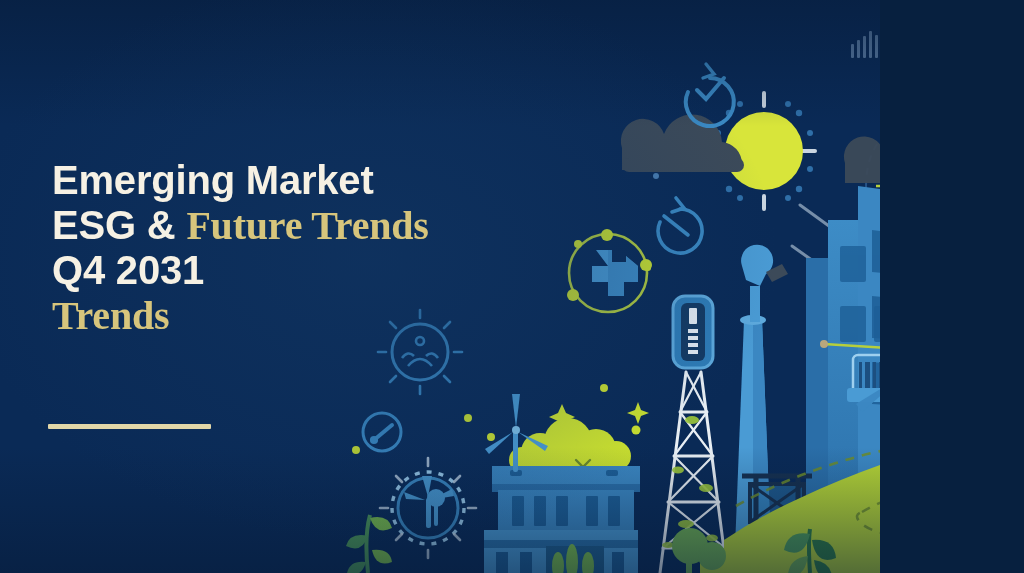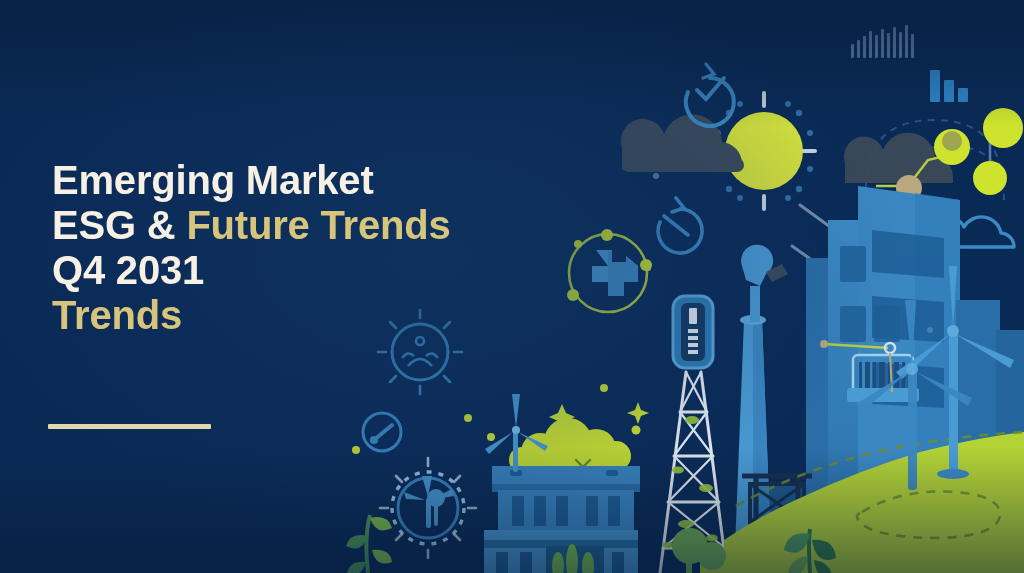--- a/index.html
+++ b/index.html
@@ -1,37 +1,37 @@
 <!DOCTYPE html>
 <html><head>
 <meta charset="utf-8">
 <style>
   html,body{margin:0;padding:0;background:#07203f;}
   body{font-family:"Liberation Sans", sans-serif;}
   #slide{
-    position:relative;width:1024px;height:573px;overflow:hidden;
+    position:relative;width:880px;height:573px;overflow:hidden;
     background:#0a2a56;
   }
   #bg-vignette{
     position:absolute;inset:0;
     background:radial-gradient(ellipse 75% 80% at 42% 45%, rgba(18,55,100,.55) 0%, rgba(10,42,86,0) 62%),
                linear-gradient(180deg, rgba(6,26,55,.55) 0%, rgba(10,42,86,0) 22%, rgba(10,42,86,0) 78%, rgba(6,26,55,.55) 100%);
     pointer-events:none;
   }
   .art{position:absolute;inset:0;}
   
   #title-block{
     position:absolute;left:52px;top:158px;width:520px;z-index:40;
   }
   .tline{
     font-size:40px;line-height:45px;font-weight:700;letter-spacing:-.2px;
     white-space:nowrap;margin:0;
   }
   .w{color:#f6f1e4;}
-  .g{color:#d7c57c;}
+  .g{color:#d7c57c;font-family:Liberation Serif, serif;}
   #divider{
     position:absolute;left:48px;top:424px;width:163px;height:5px;
     background:#e2d7a8;border-radius:1px;z-index:40;
   }
   svg{display:block;}
 </style>
 </head>
 <body>
 
 <div id="slide">

